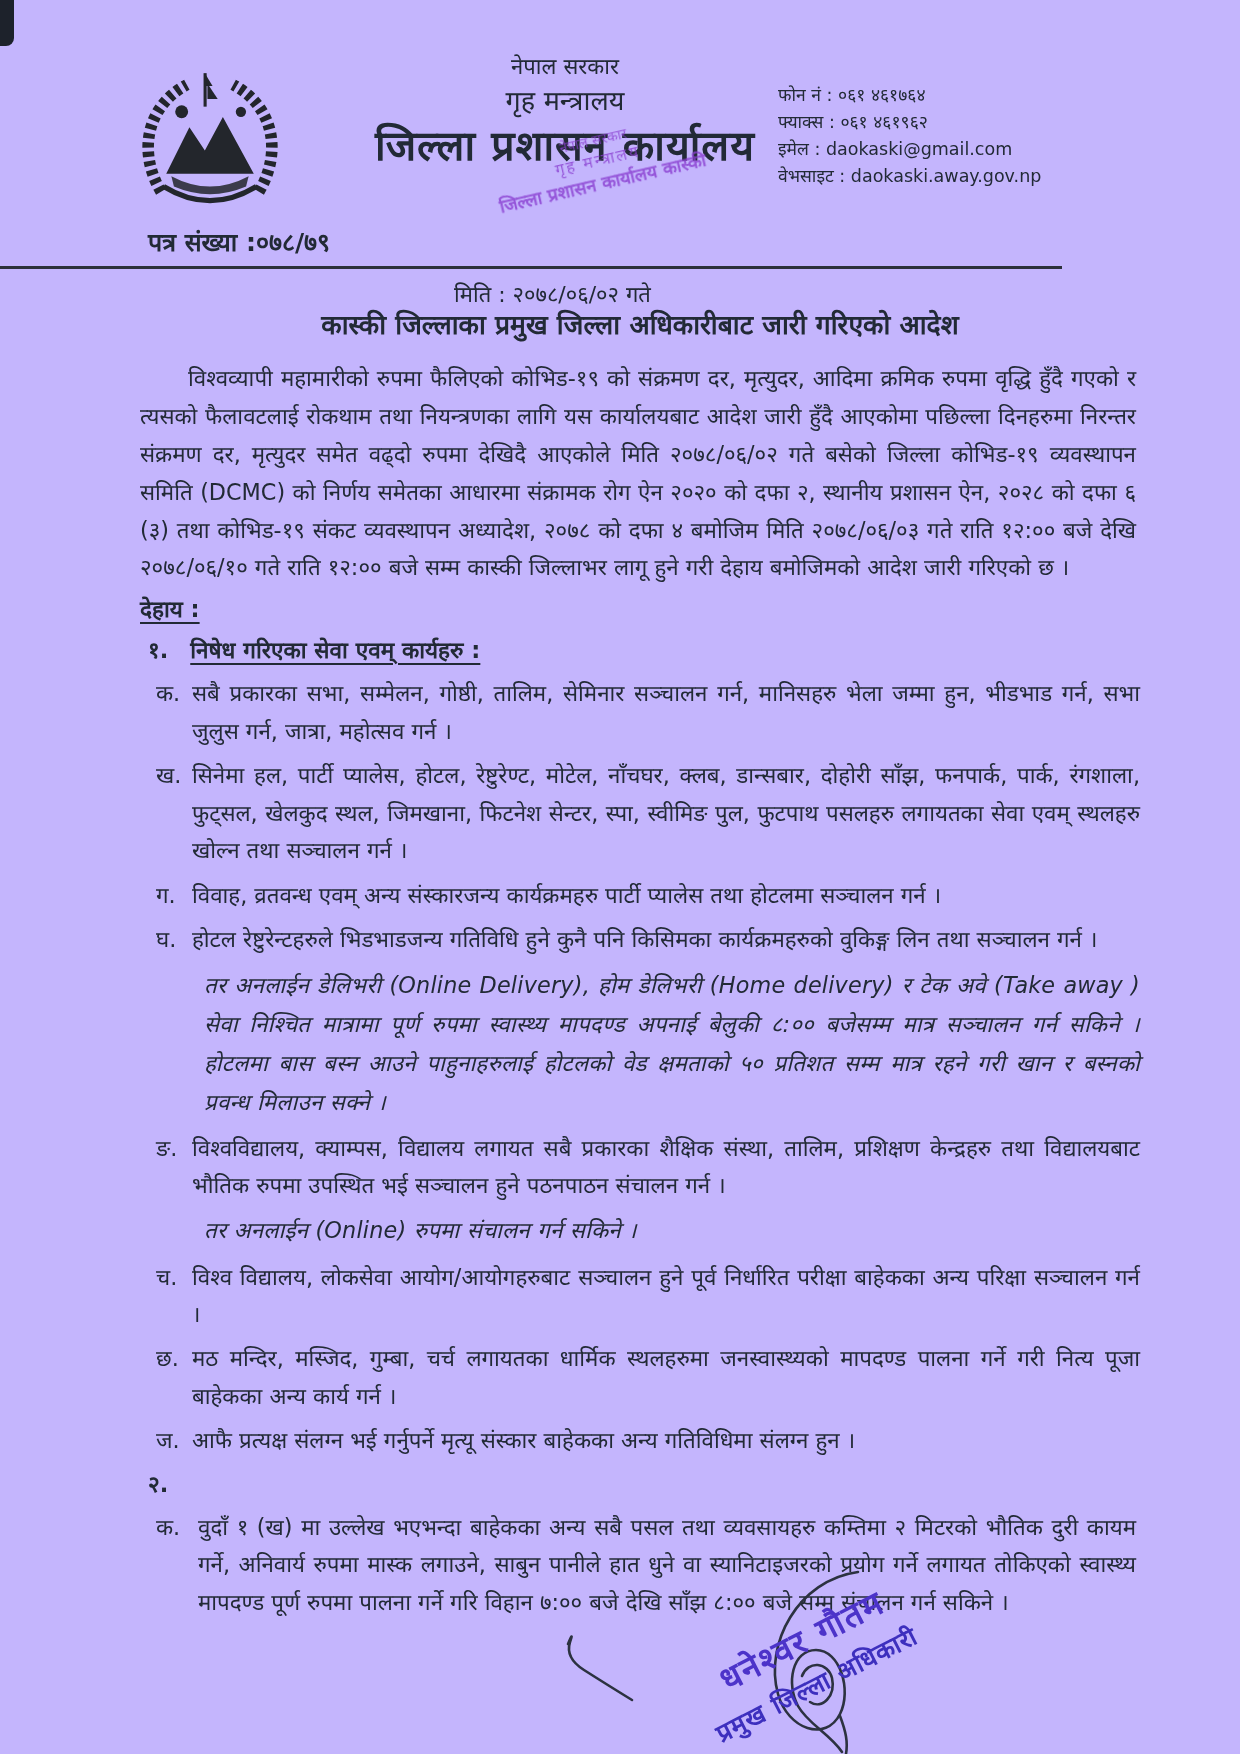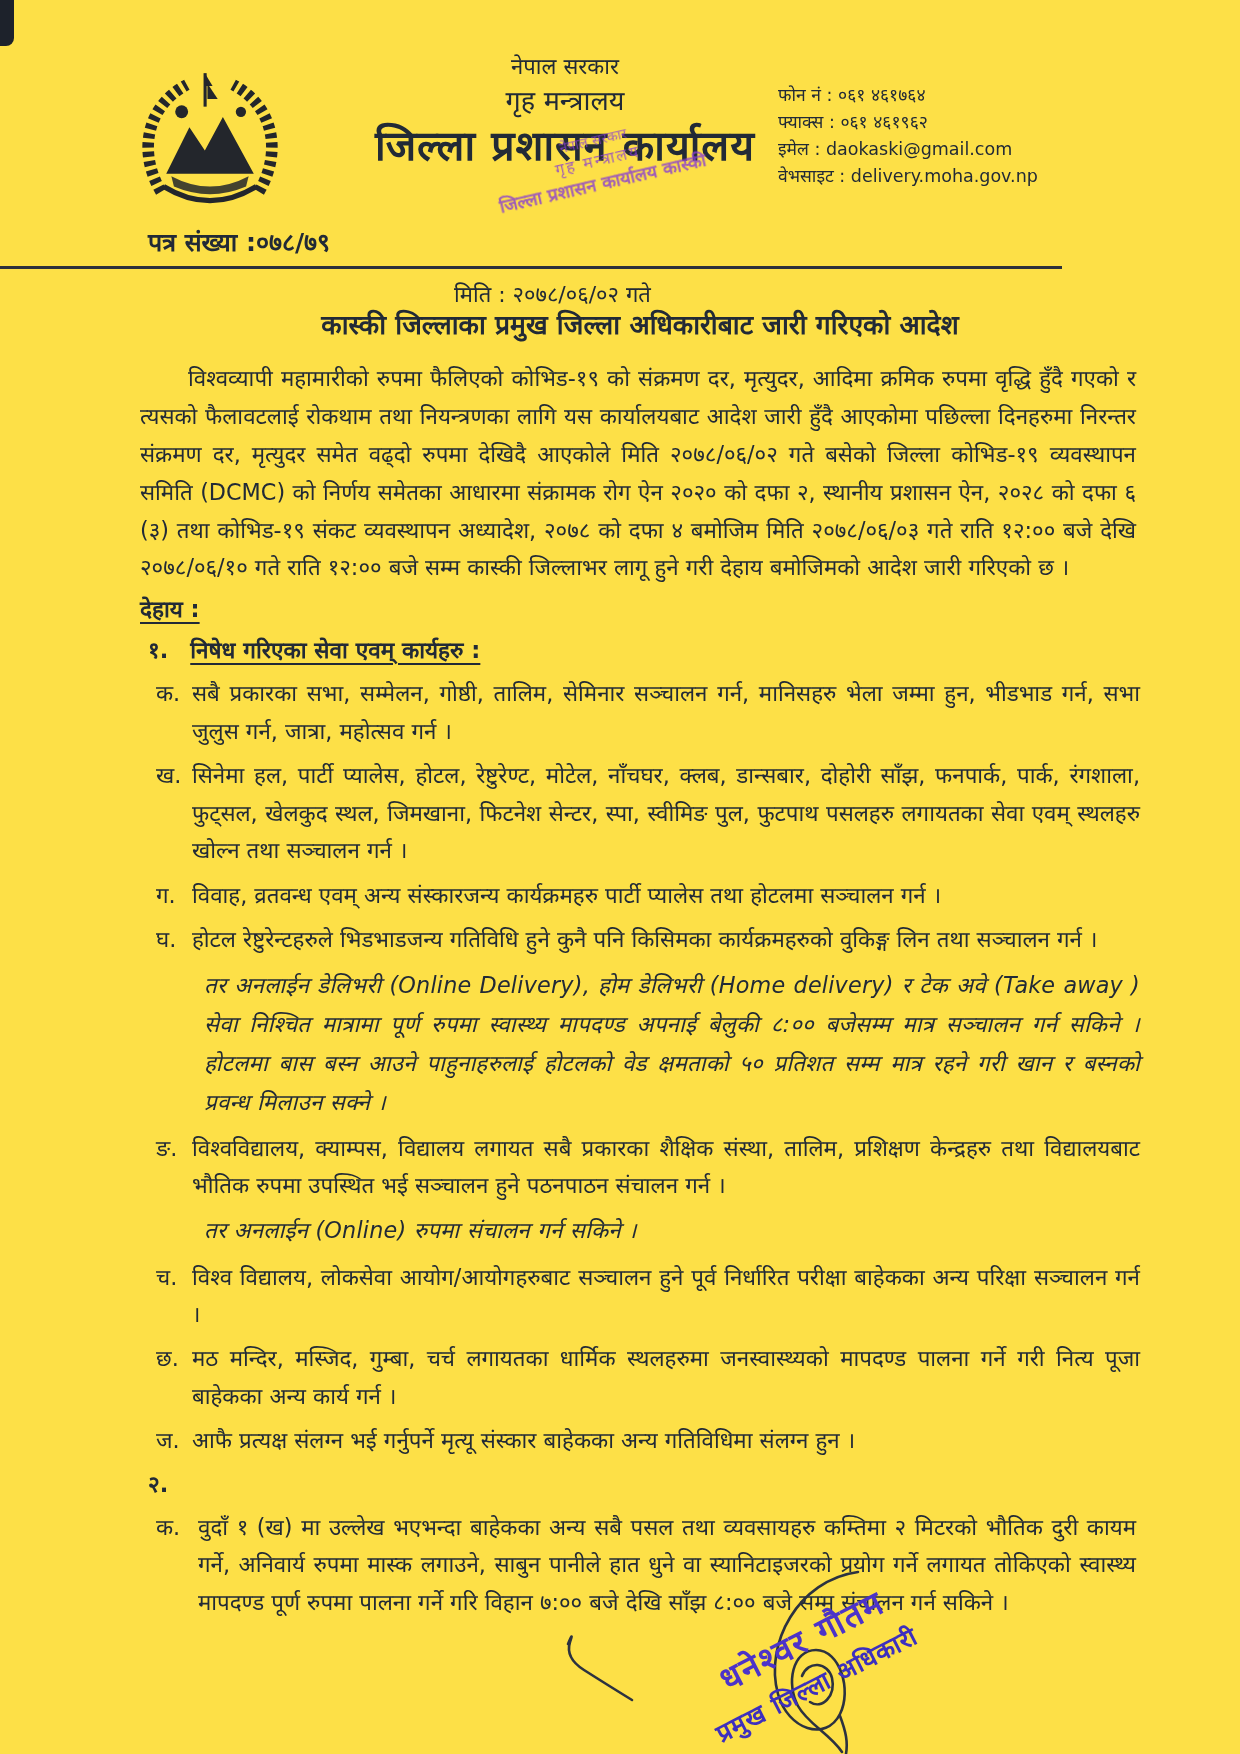--- a/index.html
+++ b/index.html
@@ -1,19 +1,19 @@
 <!DOCTYPE html>
 <html><head>
 <meta charset="utf-8">
 <style>
   html,body{margin:0;padding:0;}
   body{background:#e8e8e8;font-family:"DejaVu Sans",sans-serif;}
   .page{
     position:relative;width:1240px;height:1754px;margin:0 auto;
-    background:#fde047;color:#222a36;overflow:hidden;
+    background:#c4b5fd;color:#222a36;overflow:hidden;
   }
   
   .corner-mark{position:absolute;left:0;top:0;width:14px;height:46px;background:#1d222b;border-radius:0 0 8px 0;}
   .emblem{position:absolute;left:132px;top:68px;width:156px;height:152px;}
   .hdr-center{position:absolute;left:330px;top:52px;width:470px;text-align:center;}
   .hdr-gov{font-size:22px;line-height:1.35;}
   .hdr-ministry{font-size:27px;line-height:1.4;}
   .hdr-office{font-size:41px;font-weight:bold;line-height:1.35;letter-spacing:1px;}
   .hdr-district{font-size:24px;line-height:1.5;}
   .hdr-stamp{
@@ -99,21 +99,21 @@
   <div class="hdr-stamp">
     <div class="s1">नेपाल सरकार</div>
     <div class="s2">गृह मन्त्रालय</div>
     <div class="s3">जिल्ला प्रशासन कार्यालय कास्की</div>
   </div>
 
   <div class="contact">
     <div>फोन नं : ०६१ ४६१७६४</div>
     <div>फ्याक्स : ०६१ ४६१९६२</div>
     <div>इमेल : daokaski@gmail.com</div>
-    <div>वेभसाइट : delivery.moha.gov.np</div>
+    <div>वेभसाइट : daokaski.away.gov.np</div>
   </div>
 
   <div class="ref-line">पत्र संख्या :०७८/७९</div>
   <div class="rule"></div>
   <div class="date-line">मिति : २०७८/०६/०२ गते</div>
 
   <div class="content">
     <h1 class="doc-title">कास्की जिल्लाका प्रमुख जिल्ला अधिकारीबाट जारी गरिएको आदेश</h1>
 
     <p class="para">विश्वव्यापी महामारीको रुपमा फैलिएको कोभिड-१९ को संक्रमण दर, मृत्युदर, आदिमा क्रमिक रुपमा वृद्धि हुँदै गएको र त्यसको फैलावटलाई रोकथाम तथा नियन्त्रणका लागि यस कार्यालयबाट आदेश जारी हुँदै आएकोमा पछिल्ला दिनहरुमा निरन्तर संक्रमण दर, मृत्युदर समेत वढ्दो रुपमा देखिदै आएकोले मिति २०७८/०६/०२ गते बसेको जिल्ला कोभिड-१९ व्यवस्थापन समिति (DCMC) को निर्णय समेतका आधारमा संक्रामक रोग ऐन २०२० को दफा २, स्थानीय प्रशासन ऐन, २०२८ को दफा ६ (३) तथा कोभिड-१९ संकट व्यवस्थापन अध्यादेश, २०७८ को दफा ४ बमोजिम मिति २०७८/०६/०३ गते राति १२:०० बजे देखि २०७८/०६/१० गते राति १२:०० बजे सम्म कास्की जिल्लाभर लागू हुने गरी देहाय बमोजिमको आदेश जारी गरिएको छ ।</p>

